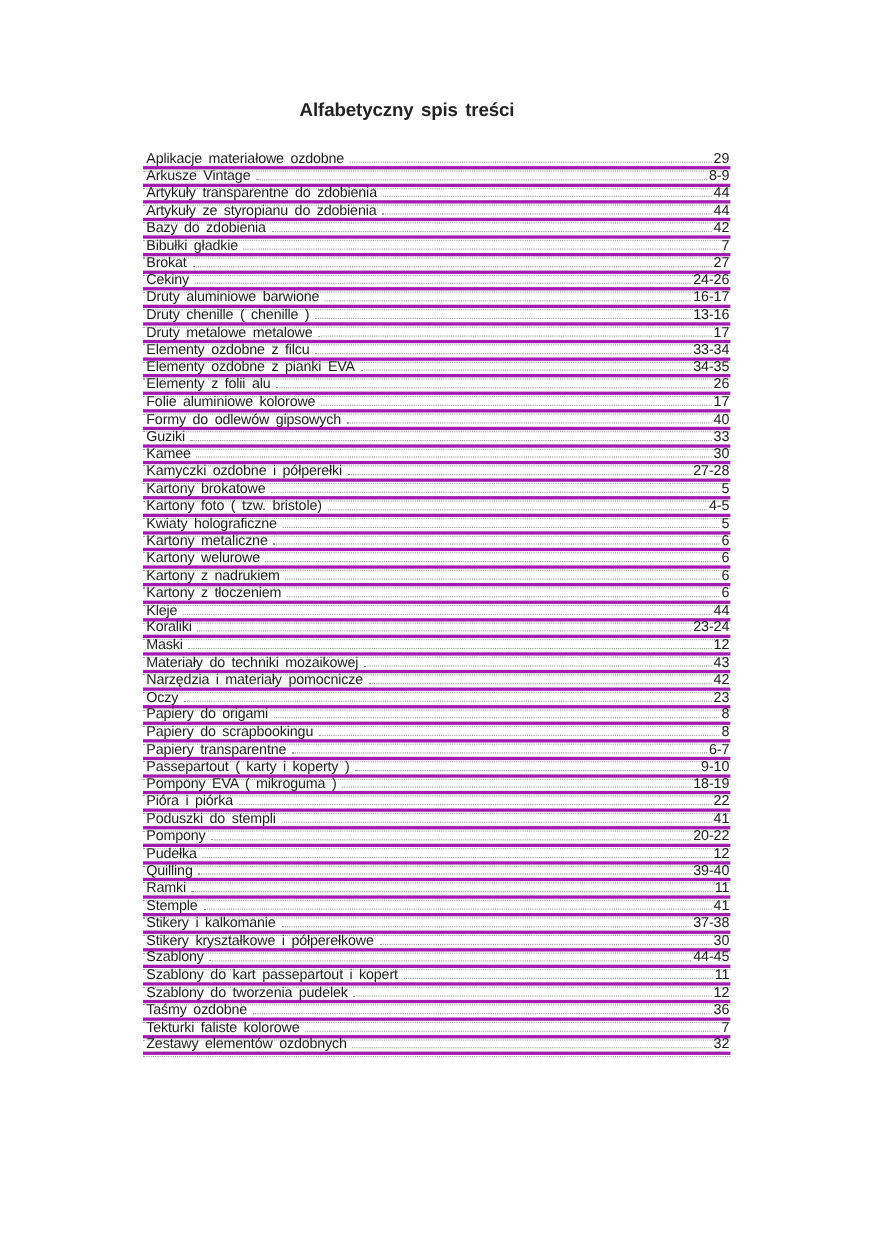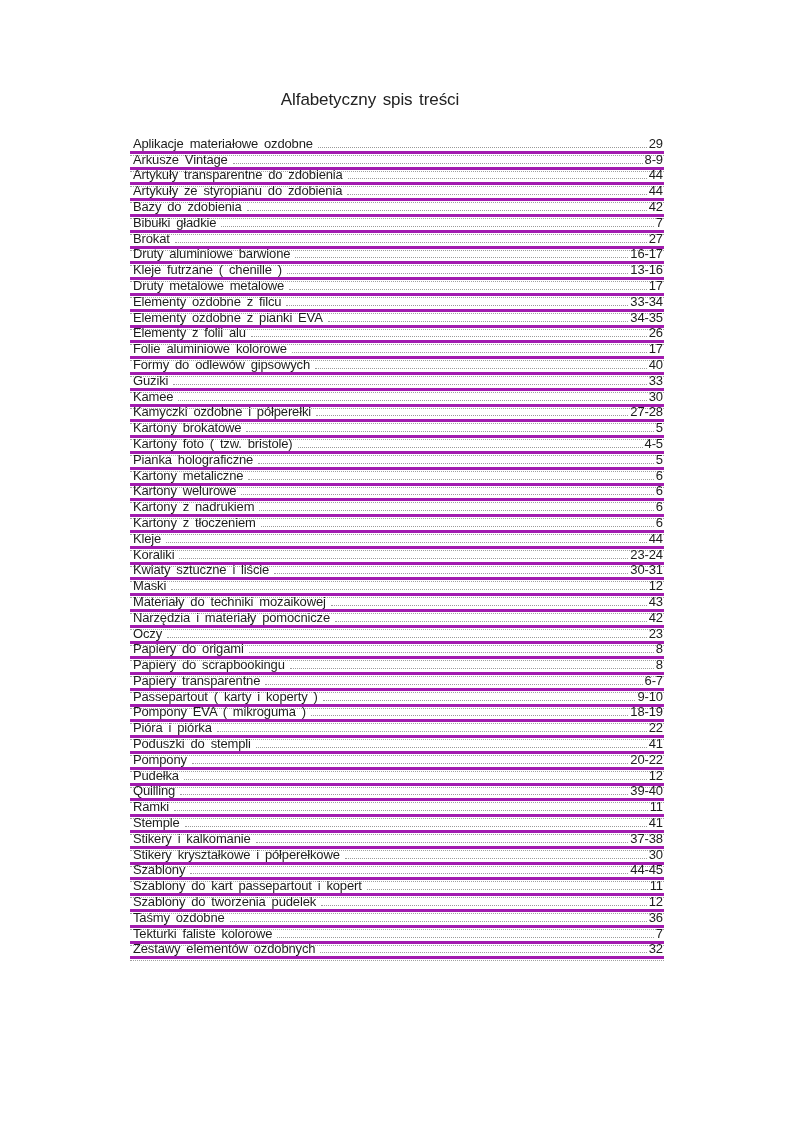--- a/index.html
+++ b/index.html
@@ -21,21 +21,21 @@
     background: #ffffff;
   }
   .doc-title {
     position: absolute;
     top: 90px;
     left: 37px;
     width: 666px;
     margin: 0;
     text-align: center;
     font-size: 17px;
-    font-weight: 400;
+    font-weight: 700;
     letter-spacing: -0.1px;
     word-spacing: 2px;
     color: #222222;
   }
   .toc {
     position: absolute;
     left: 130px;
     top: 138px;
     width: 534px;
   }
@@ -125,29 +125,34 @@
     <span class="toc-leader"></span>
     <span class="toc-page">7</span>
   </div>
 
   <div class="toc-row">
     <span class="toc-label">Brokat</span>
     <span class="toc-leader"></span>
     <span class="toc-page">27</span>
   </div>
 
+  <div class="toc-row">
+    <span class="toc-label">Cekiny</span>
+    <span class="toc-leader"></span>
+    <span class="toc-page">24-26</span>
+  </div>
 
   <div class="toc-row">
     <span class="toc-label">Druty aluminiowe barwione</span>
     <span class="toc-leader"></span>
     <span class="toc-page">16-17</span>
   </div>
 
   <div class="toc-row">
-    <span class="toc-label">Kleje futrzane ( chenille )</span>
+    <span class="toc-label">Druty chenille ( chenille )</span>
     <span class="toc-leader"></span>
     <span class="toc-page">13-16</span>
   </div>
 
   <div class="toc-row">
     <span class="toc-label">Druty metalowe metalowe</span>
     <span class="toc-leader"></span>
     <span class="toc-page">17</span>
   </div>
 
@@ -206,21 +211,21 @@
     <span class="toc-page">5</span>
   </div>
 
   <div class="toc-row">
     <span class="toc-label">Kartony foto ( tzw. bristole)</span>
     <span class="toc-leader"></span>
     <span class="toc-page">4-5</span>
   </div>
 
   <div class="toc-row">
-    <span class="toc-label">Pianka holograficzne</span>
+    <span class="toc-label">Kwiaty holograficzne</span>
     <span class="toc-leader"></span>
     <span class="toc-page">5</span>
   </div>
 
   <div class="toc-row">
     <span class="toc-label">Kartony metaliczne</span>
     <span class="toc-leader"></span>
     <span class="toc-page">6</span>
   </div>
 
@@ -248,25 +253,20 @@
     <span class="toc-leader"></span>
     <span class="toc-page">44</span>
   </div>
 
   <div class="toc-row">
     <span class="toc-label">Koraliki</span>
     <span class="toc-leader"></span>
     <span class="toc-page">23-24</span>
   </div>
 
-  <div class="toc-row">
-    <span class="toc-label">Kwiaty sztuczne i liście</span>
-    <span class="toc-leader"></span>
-    <span class="toc-page">30-31</span>
-  </div>
 
   <div class="toc-row">
     <span class="toc-label">Maski</span>
     <span class="toc-leader"></span>
     <span class="toc-page">12</span>
   </div>
 
   <div class="toc-row">
     <span class="toc-label">Materiały do techniki mozaikowej</span>
     <span class="toc-leader"></span>

